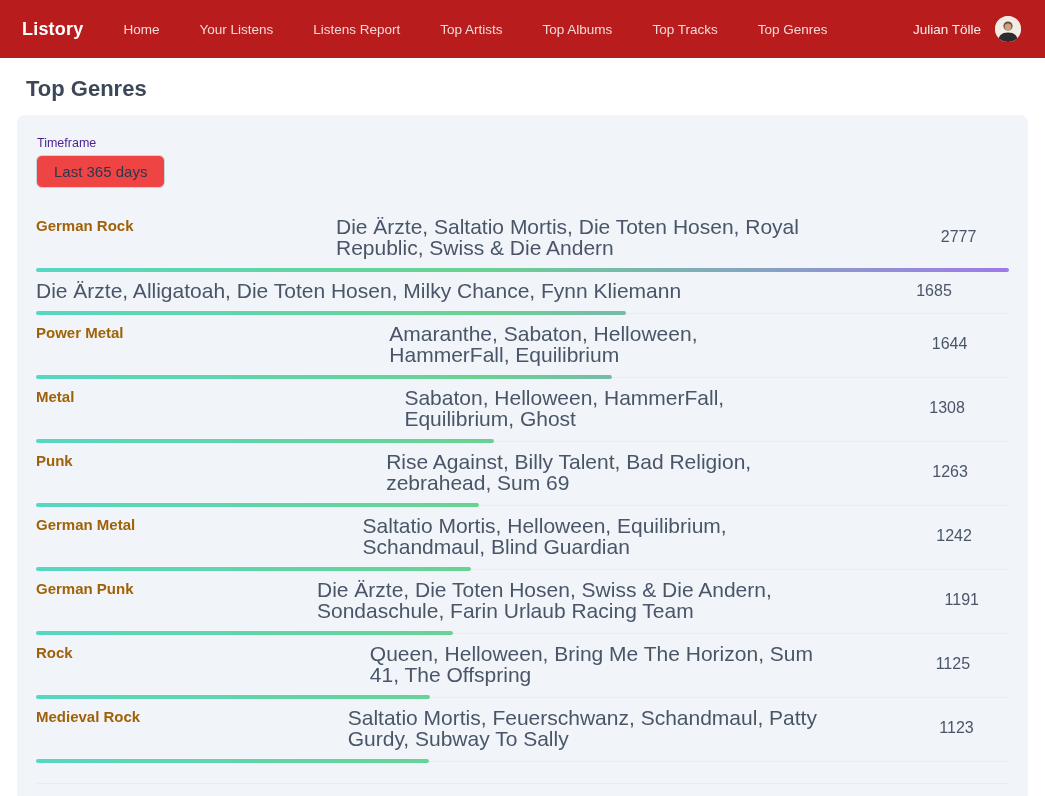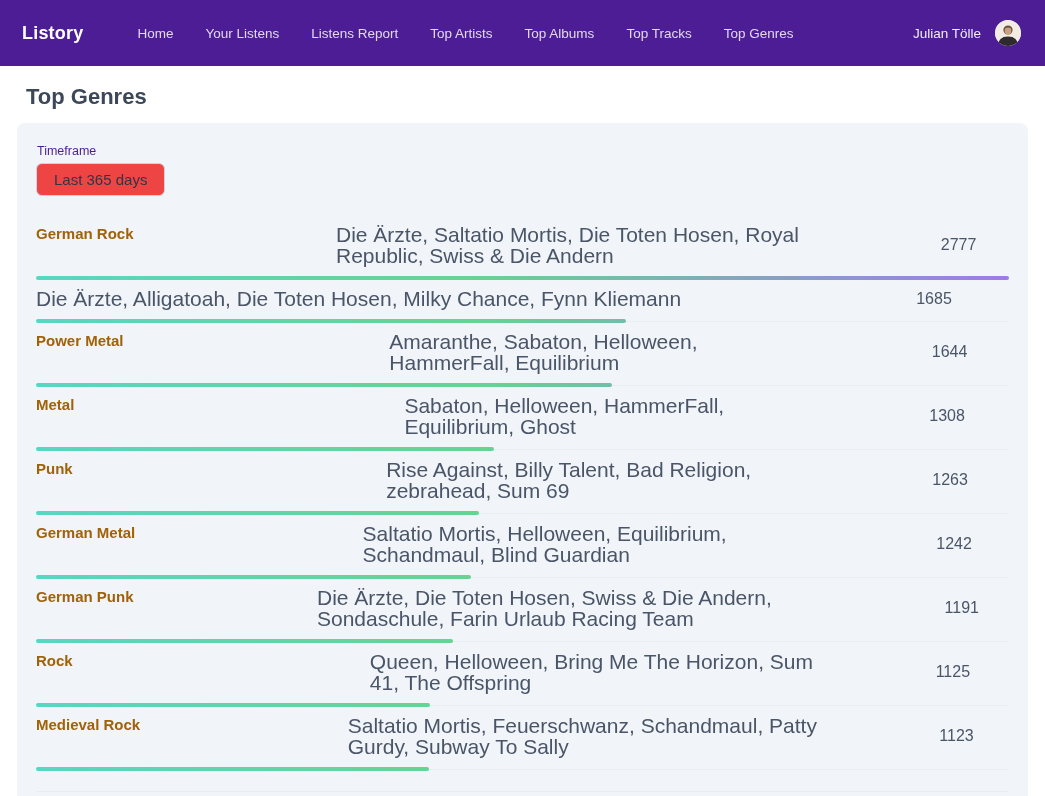--- a/index.html
+++ b/index.html
@@ -1,24 +1,24 @@
 <!DOCTYPE html>
 <html><head>
 <meta charset="utf-8">
 <style>
   * { margin:0; padding:0; box-sizing:border-box; }
   html,body { width:1045px; height:796px; overflow:hidden; background:#ffffff;
     font-family:"Liberation Sans","DejaVu Sans",sans-serif; }
 
   
-  .app-header { height:66px; background:#4c1d95; display:flex; align-items:center;
+  .app-header { height:58px; background:#b91c1c; display:flex; align-items:center;
     padding:0 24px 0 22px; }
   .brand { color:#ffffff; font-size:18px; font-weight:700; letter-spacing:.2px;
     margin-right:40px; cursor:pointer; }
-  .nav { display:flex; align-items:flex-start; gap:32px;margin-left:14px; }
+  .nav { display:flex; align-items:flex-start; gap:40px; }
   .nav a { color:rgba(255,255,255,.83); font-size:13.5px; text-decoration:none; cursor:pointer; }
   .header-right { margin-left:auto; display:flex; align-items:center; gap:14px; }
   .user-name { color:rgba(255,255,255,.92); font-size:13.5px; cursor:pointer; }
   .avatar { width:26px; height:26px; border-radius:50%; overflow:hidden; background:#f4efe9;
     display:block; cursor:pointer; }
 
   
   .page-title { font-size:22px; font-weight:600; color:#3c4858; margin:18px 0 13px 26px; }
   .card { margin:0 17px; background:#f1f5f9; border-radius:8px;
     padding:21px 19px 0 19px; height:700px; overflow:hidden; }

